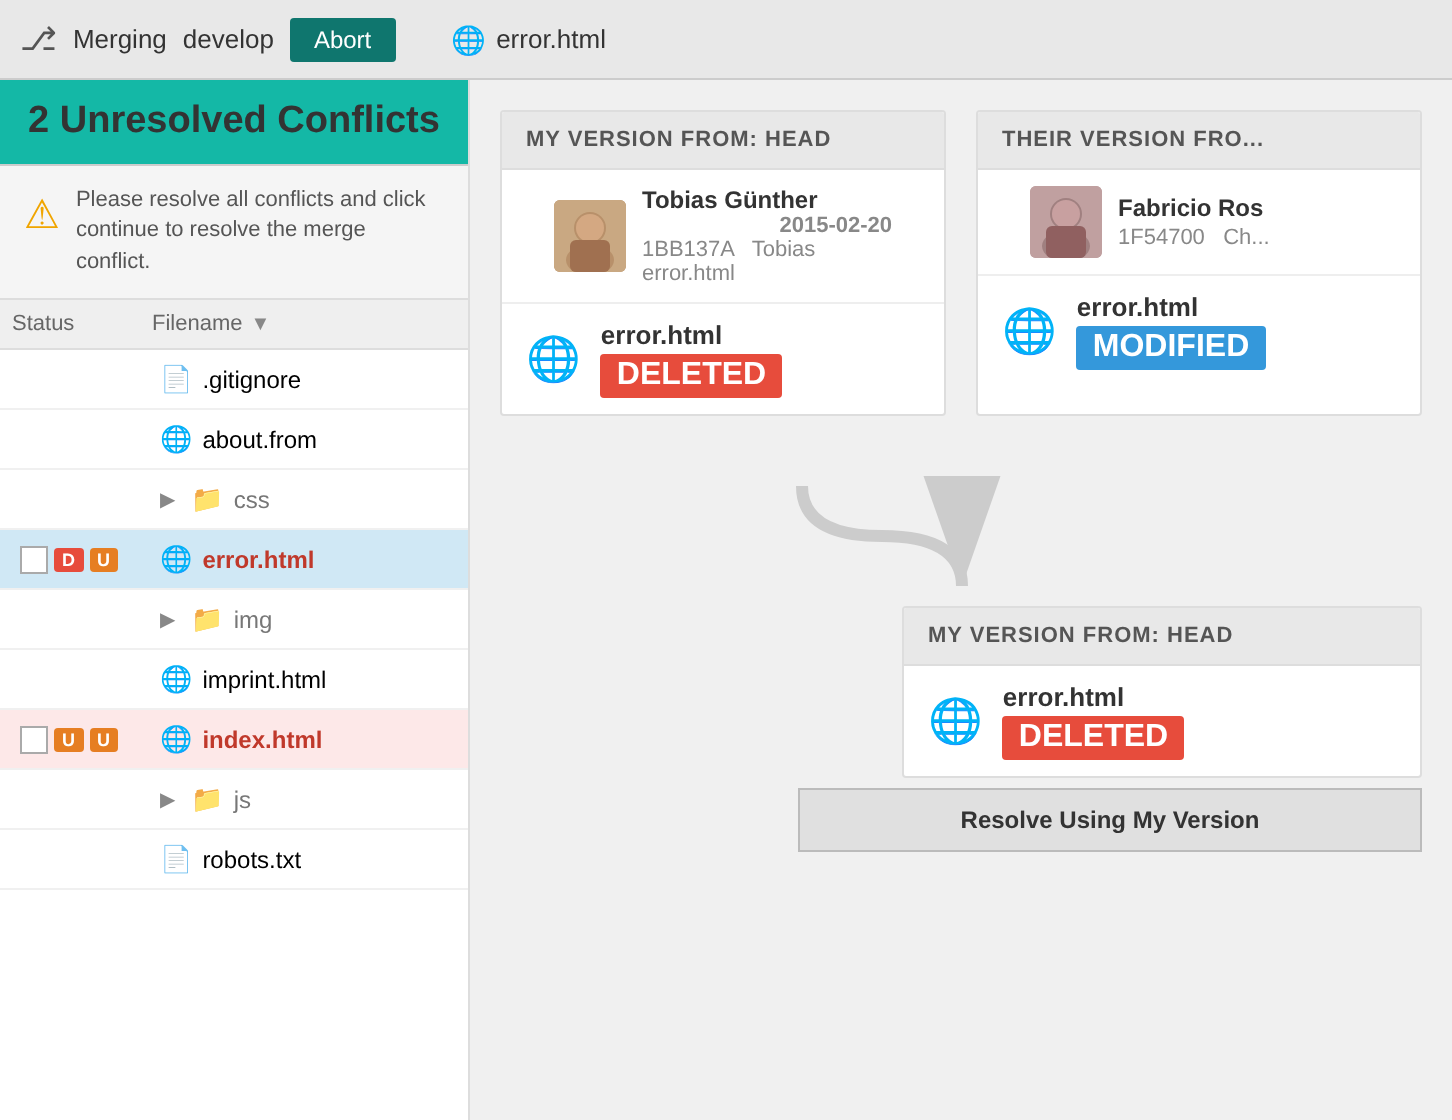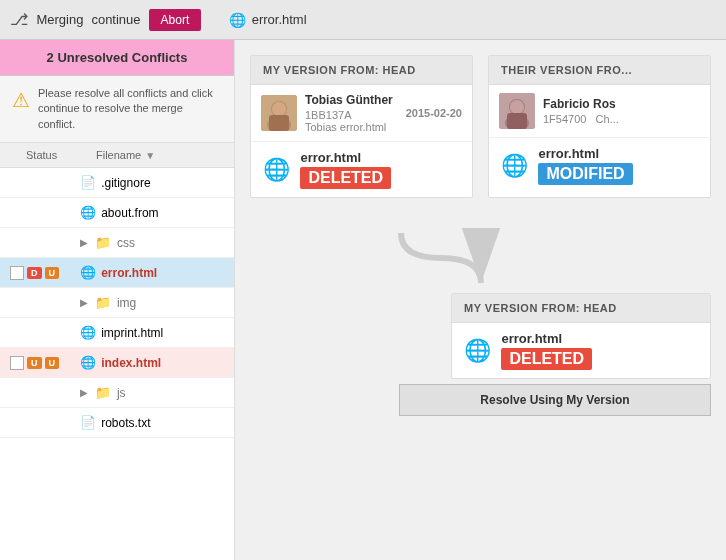--- a/index.html
+++ b/index.html
@@ -11,21 +11,21 @@
       background: #e8e8e8;
       border-bottom: 1px solid #ccc;
       display: flex;
       align-items: center;
       padding: 0 10px;
       gap: 8px;
     }
     .topbar-icon { color: #555; font-size: 16px; }
     .topbar-label { font-size: 13px; color: #333; }
     .abort-btn {
-      background: #be185d;
+      background: #0f766e;
       color: white;
       border: none;
       padding: 4px 12px;
       font-size: 12px;
       cursor: pointer;
       border-radius: 2px;
     }
     .tab-area {
       display: flex;
       align-items: center;
@@ -45,23 +45,23 @@
     
     .sidebar {
       width: 235px;
       background: #f5f5f5;
       border-right: 1px solid #ddd;
       display: flex;
       flex-direction: column;
       overflow: hidden;
     }
     .conflicts-header {
-      background: #f9a8d4;
+      background: #14b8a6;
       padding: 10px 12px;
-      font-size: 13px;
+      font-size: 19px;
       font-weight: bold;
       color: #333;
       text-align: center;
       border-bottom: 1px solid #ccc;
     }
     .warning-box {
       padding: 10px 12px;
       display: flex;
       align-items: flex-start;
       gap: 8px;
@@ -72,21 +72,21 @@
       font-size: 20px;
       color: #f0a500;
       flex-shrink: 0;
       margin-top: 2px;
     }
     .warning-text { font-size: 11px; color: #555; line-height: 1.4; }
 
     
     .file-list-header {
       display: flex;
-      padding: 6px 26px;
+      padding: 6px 6px;
       border-bottom: 1px solid #ddd;
       color: #666;
       font-size: 11px;
       background: #efefef;
     }
     .col-status { width: 70px; }
     .col-filename { flex: 1; display: flex; align-items: center; gap: 4px; }
     .col-filename-sort { color: #888; font-size: 10px; }
 
     .file-list { flex: 1; overflow-y: auto; background: white; }
@@ -155,21 +155,21 @@
       font-weight: bold;
       color: #555;
       text-transform: uppercase;
       letter-spacing: 0.5px;
       border-bottom: 1px solid #ddd;
     }
 
     .commit-info {
       display: flex;
       align-items: center;
-      padding: 8px 10px;
+      padding: 8px 26px;
       gap: 8px;
       border-bottom: 1px solid #eee;
     }
     .avatar {
       width: 36px;
       height: 36px;
       border-radius: 3px;
       overflow: hidden;
       flex-shrink: 0;
       background: #ccc;
@@ -233,21 +233,21 @@
       align-items: flex-end;
       gap: 5px;
     }
   </style>
 </head>
 <body>
 
 <div class="topbar">
   <span class="topbar-icon">⎇</span>
   <span class="topbar-label">Merging</span>
-  <span class="topbar-label">continue</span>
+  <span class="topbar-label">develop</span>
   <button class="abort-btn">Abort</button>
   <div class="tab-area">
     <span class="tab-icon">🌐</span>
     <span class="tab-title">error.html</span>
   </div>
 </div>
 
 <div class="main">
 
   <div class="sidebar">

